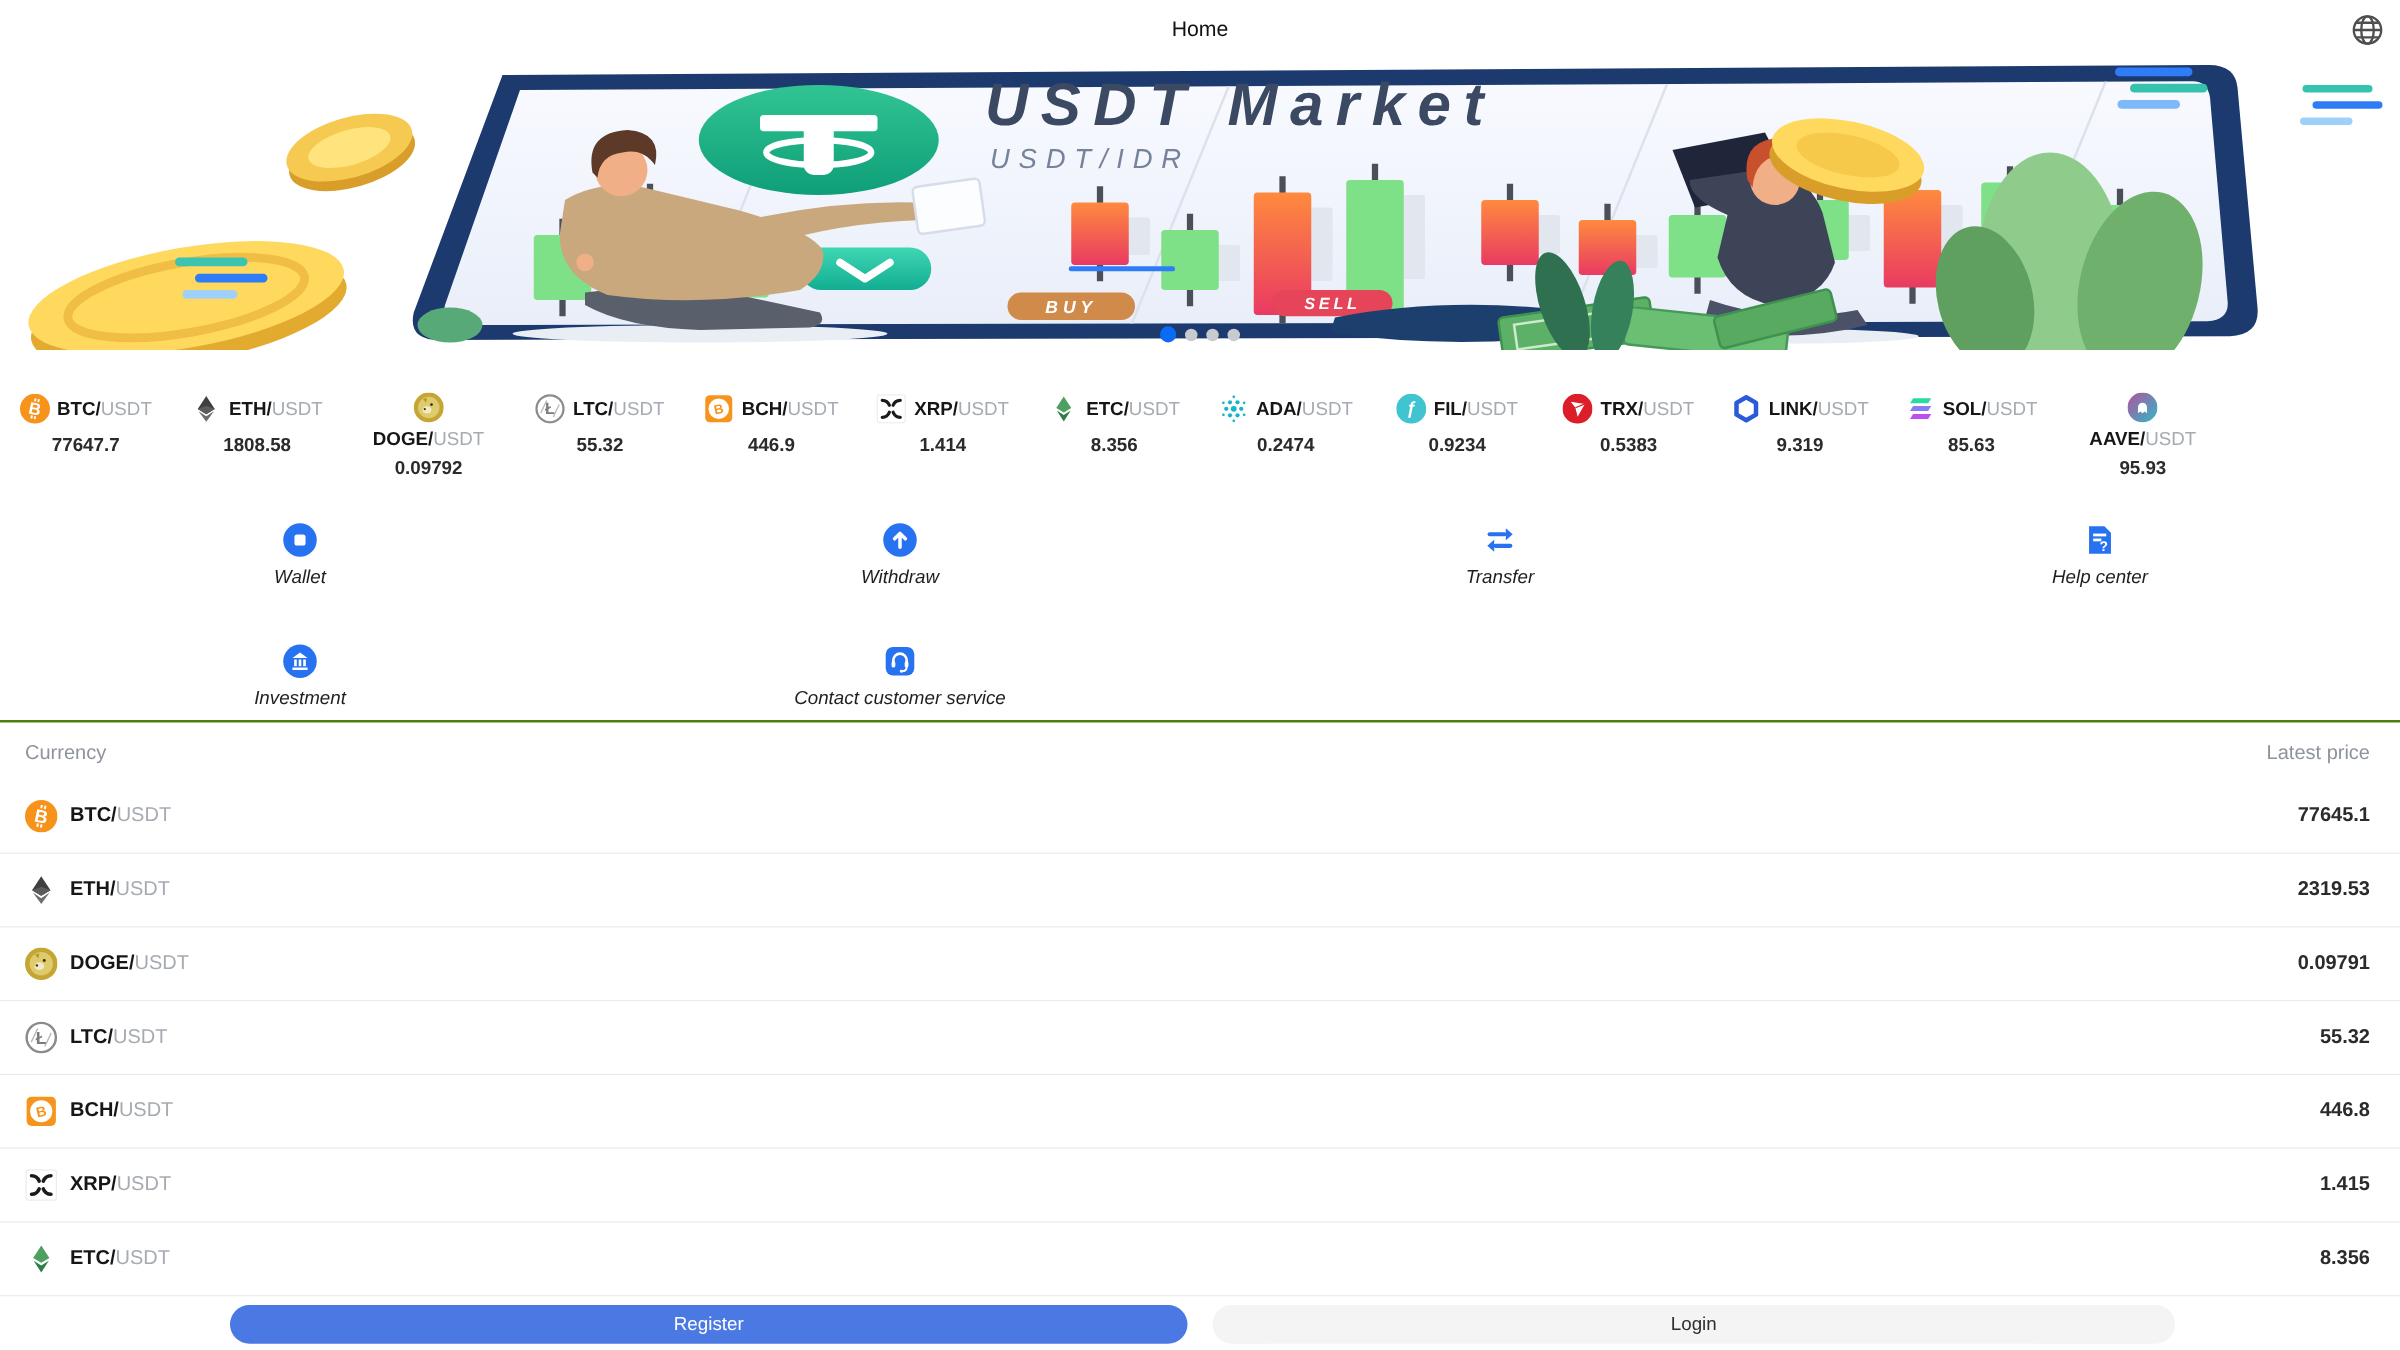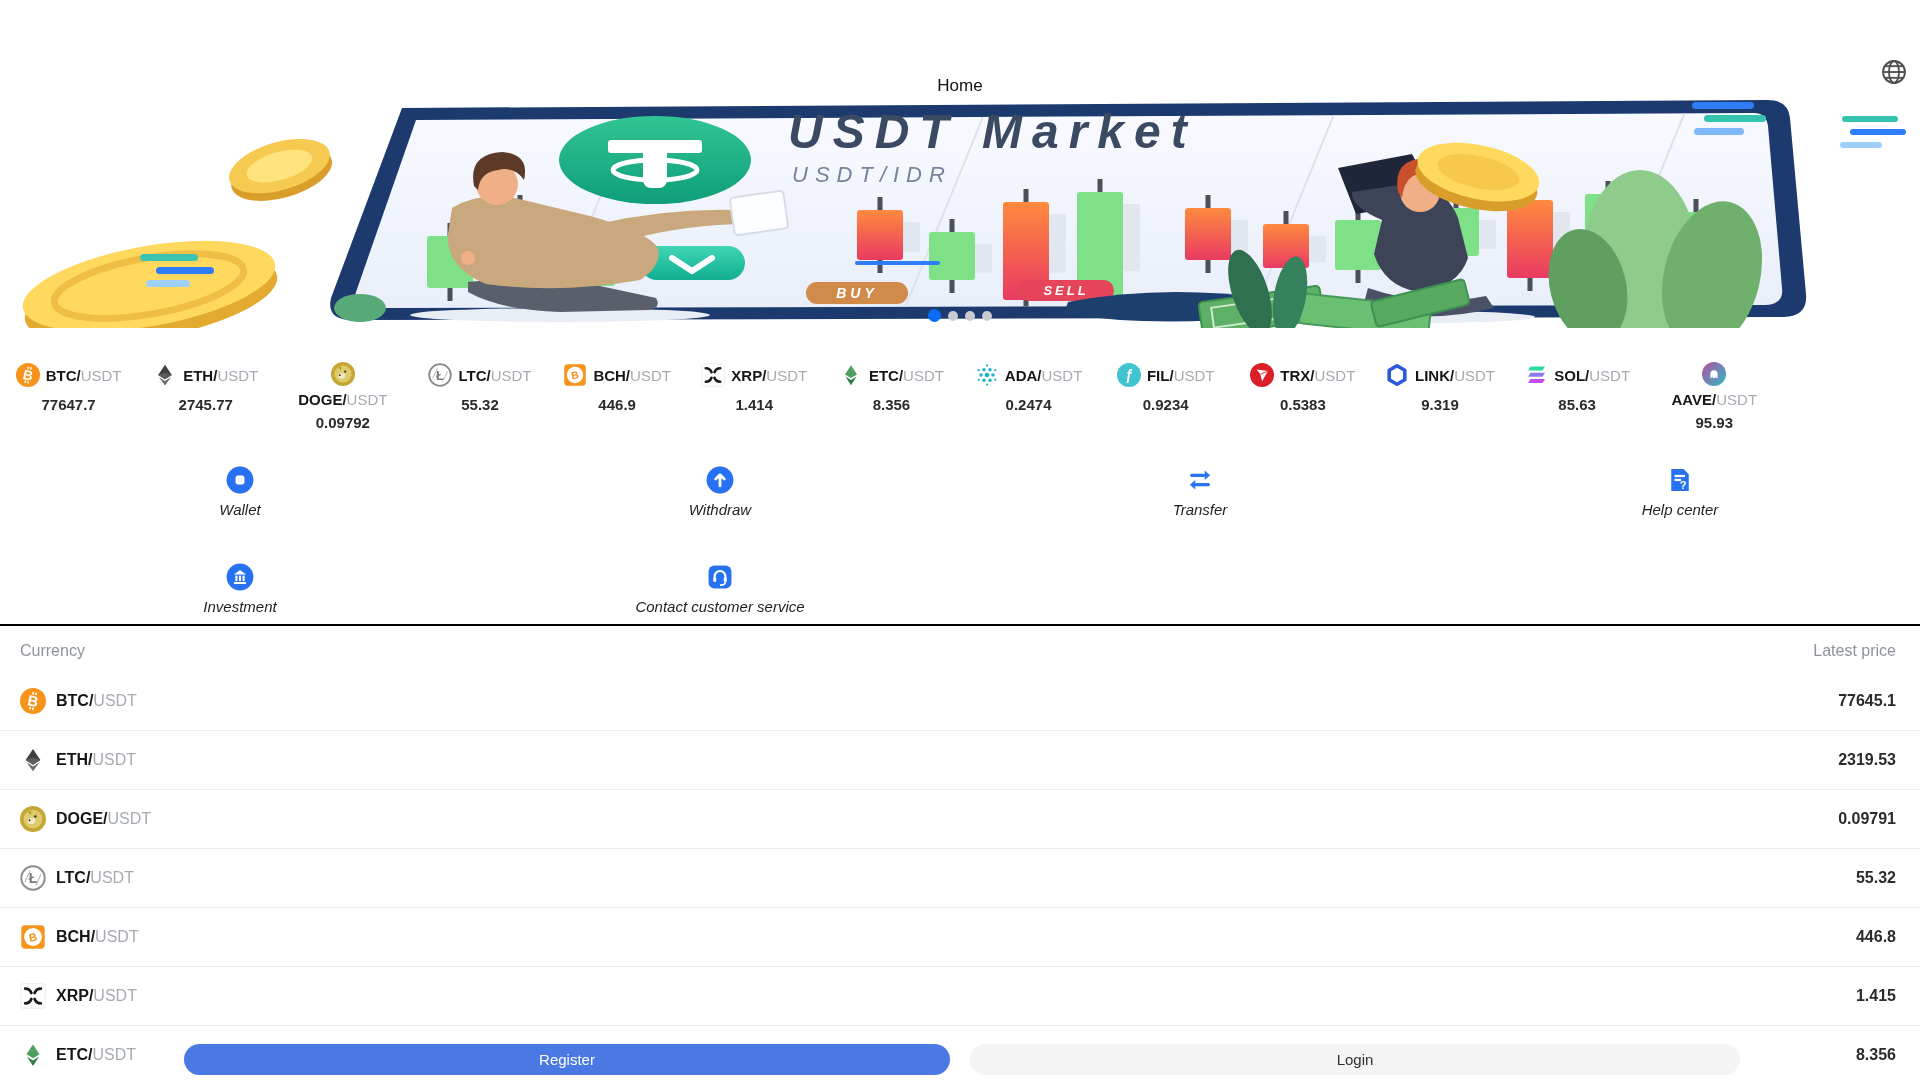--- a/index.html
+++ b/index.html
@@ -2,21 +2,21 @@
 <html><head>
 <meta charset="utf-8">
 <style>
   html,body{margin:0;padding:0;}
   body{
     width:1920px;height:1080px;position:relative;overflow:hidden;
     background:#ffffff;font-family:"Liberation Sans",sans-serif;
     -webkit-font-smoothing:antialiased;
   }
   
-  .header{height:48px;position:relative;display:flex;align-items:flex-end;justify-content:center;background:#fff;margin-top:48px;}
+  .header{height:48px;position:relative;display:flex;align-items:center;justify-content:center;background:#fff;}
   .header-title{font-size:17px;color:#111;}
   .globe-btn{position:absolute;right:12px;top:10px;width:28px;height:28px;cursor:pointer;display:flex;align-items:center;justify-content:center;}
   
   .banner{height:232px;position:relative;background:#fff;}
   .banner svg{display:block;}
   .dots{position:absolute;left:50%;bottom:6px;transform:translateX(-50%);display:flex;align-items:center;gap:7px;}
   .dot{width:10px;height:10px;border-radius:50%;background:#c7cacf;}
   .dot.active{width:13px;height:13px;background:#0a6cf5;}
   
   .ticker{height:112px;box-sizing:border-box;padding-top:34px;display:grid;grid-template-columns:repeat(14,1fr);}
@@ -25,21 +25,21 @@
   .ticker-item.stacked .ti-top{flex-direction:column;gap:5px;height:auto;}
   .pair{font-size:15px;font-weight:bold;color:#161616;white-space:nowrap;}
   .pair .q{font-weight:400;color:#a6abb2;}
   .ti-price{margin-top:8px;font-size:15px;font-weight:bold;color:#2b2b2b;}
   .ticker-item.stacked .ti-price{margin-top:6px;}
   
   .actions{height:184px;box-sizing:border-box;padding-top:26px;display:grid;grid-template-columns:repeat(4,1fr);grid-row-gap:36px;}
   .action-item{display:flex;flex-direction:column;align-items:center;cursor:pointer;}
   .action-label{margin-top:7px;font-size:15px;color:#1f1f1f;font-style:italic;}
   
-  .market{border-top:2px solid #000000;}
+  .market{border-top:2px solid #4d7c0f;}
   .m-header{display:flex;justify-content:space-between;padding:16px 24px 12px 20px;font-size:16px;color:#8d939c;}
   .m-row{display:flex;align-items:center;justify-content:space-between;height:59px;box-sizing:border-box;
          padding:0 24px 0 20px;border-bottom:1px solid #ececee;cursor:pointer;}
   .m-left{display:flex;align-items:center;gap:10px;}
   .m-pair{font-size:16px;font-weight:bold;color:#161616;}
   .m-pair .q{font-weight:400;color:#a6abb2;}
   .m-price{font-size:16px;font-weight:bold;color:#2b2b2b;}
   
   .btn{position:absolute;top:1044px;height:31px;border-radius:16px;display:flex;align-items:center;justify-content:center;
        font-size:15px;cursor:pointer;}
@@ -292,21 +292,21 @@
       <div class="ti-top">
        <span class="coin-icon">
           <svg width="24" height="24" viewBox="0 0 24 24">
             <polygon points="12,1.8 18.8,12.1 12,16.3 5.2,12.1" fill="#3f3f3f"></polygon>
       <polygon points="12,9.6 18.8,12.1 12,16.3 5.2,12.1" fill="#5c5c5c"></polygon>
       <polygon points="12,18 18.2,13.9 12,22.4 5.8,13.9" fill="#6e6e6e"></polygon>
           </svg>
         </span>
        <span class="pair">ETH/<span class="q">USDT</span></span>
      </div>
-     <div class="ti-price">2745.77</div>
+     <div class="ti-price">1808.58</div>
     </div>
     <div class="ticker-item stacked">
       <div class="ti-top">
        <span class="coin-icon">
           <svg width="24" height="24" viewBox="0 0 24 24">
             <circle cx="12" cy="12" r="12" fill="#c5a634"></circle>
             <circle cx="12" cy="12" r="8.6" fill="#decb6b"></circle>
       <polygon points="7.4,5.2 10.6,4.4 9.8,8.2" fill="#b5962c"></polygon>
       <circle cx="14.2" cy="9.6" r="1.1" fill="#3a2f14"></circle>
       <ellipse cx="10.6" cy="13.8" rx="3.6" ry="2.9" fill="#f2e9c8"></ellipse>

